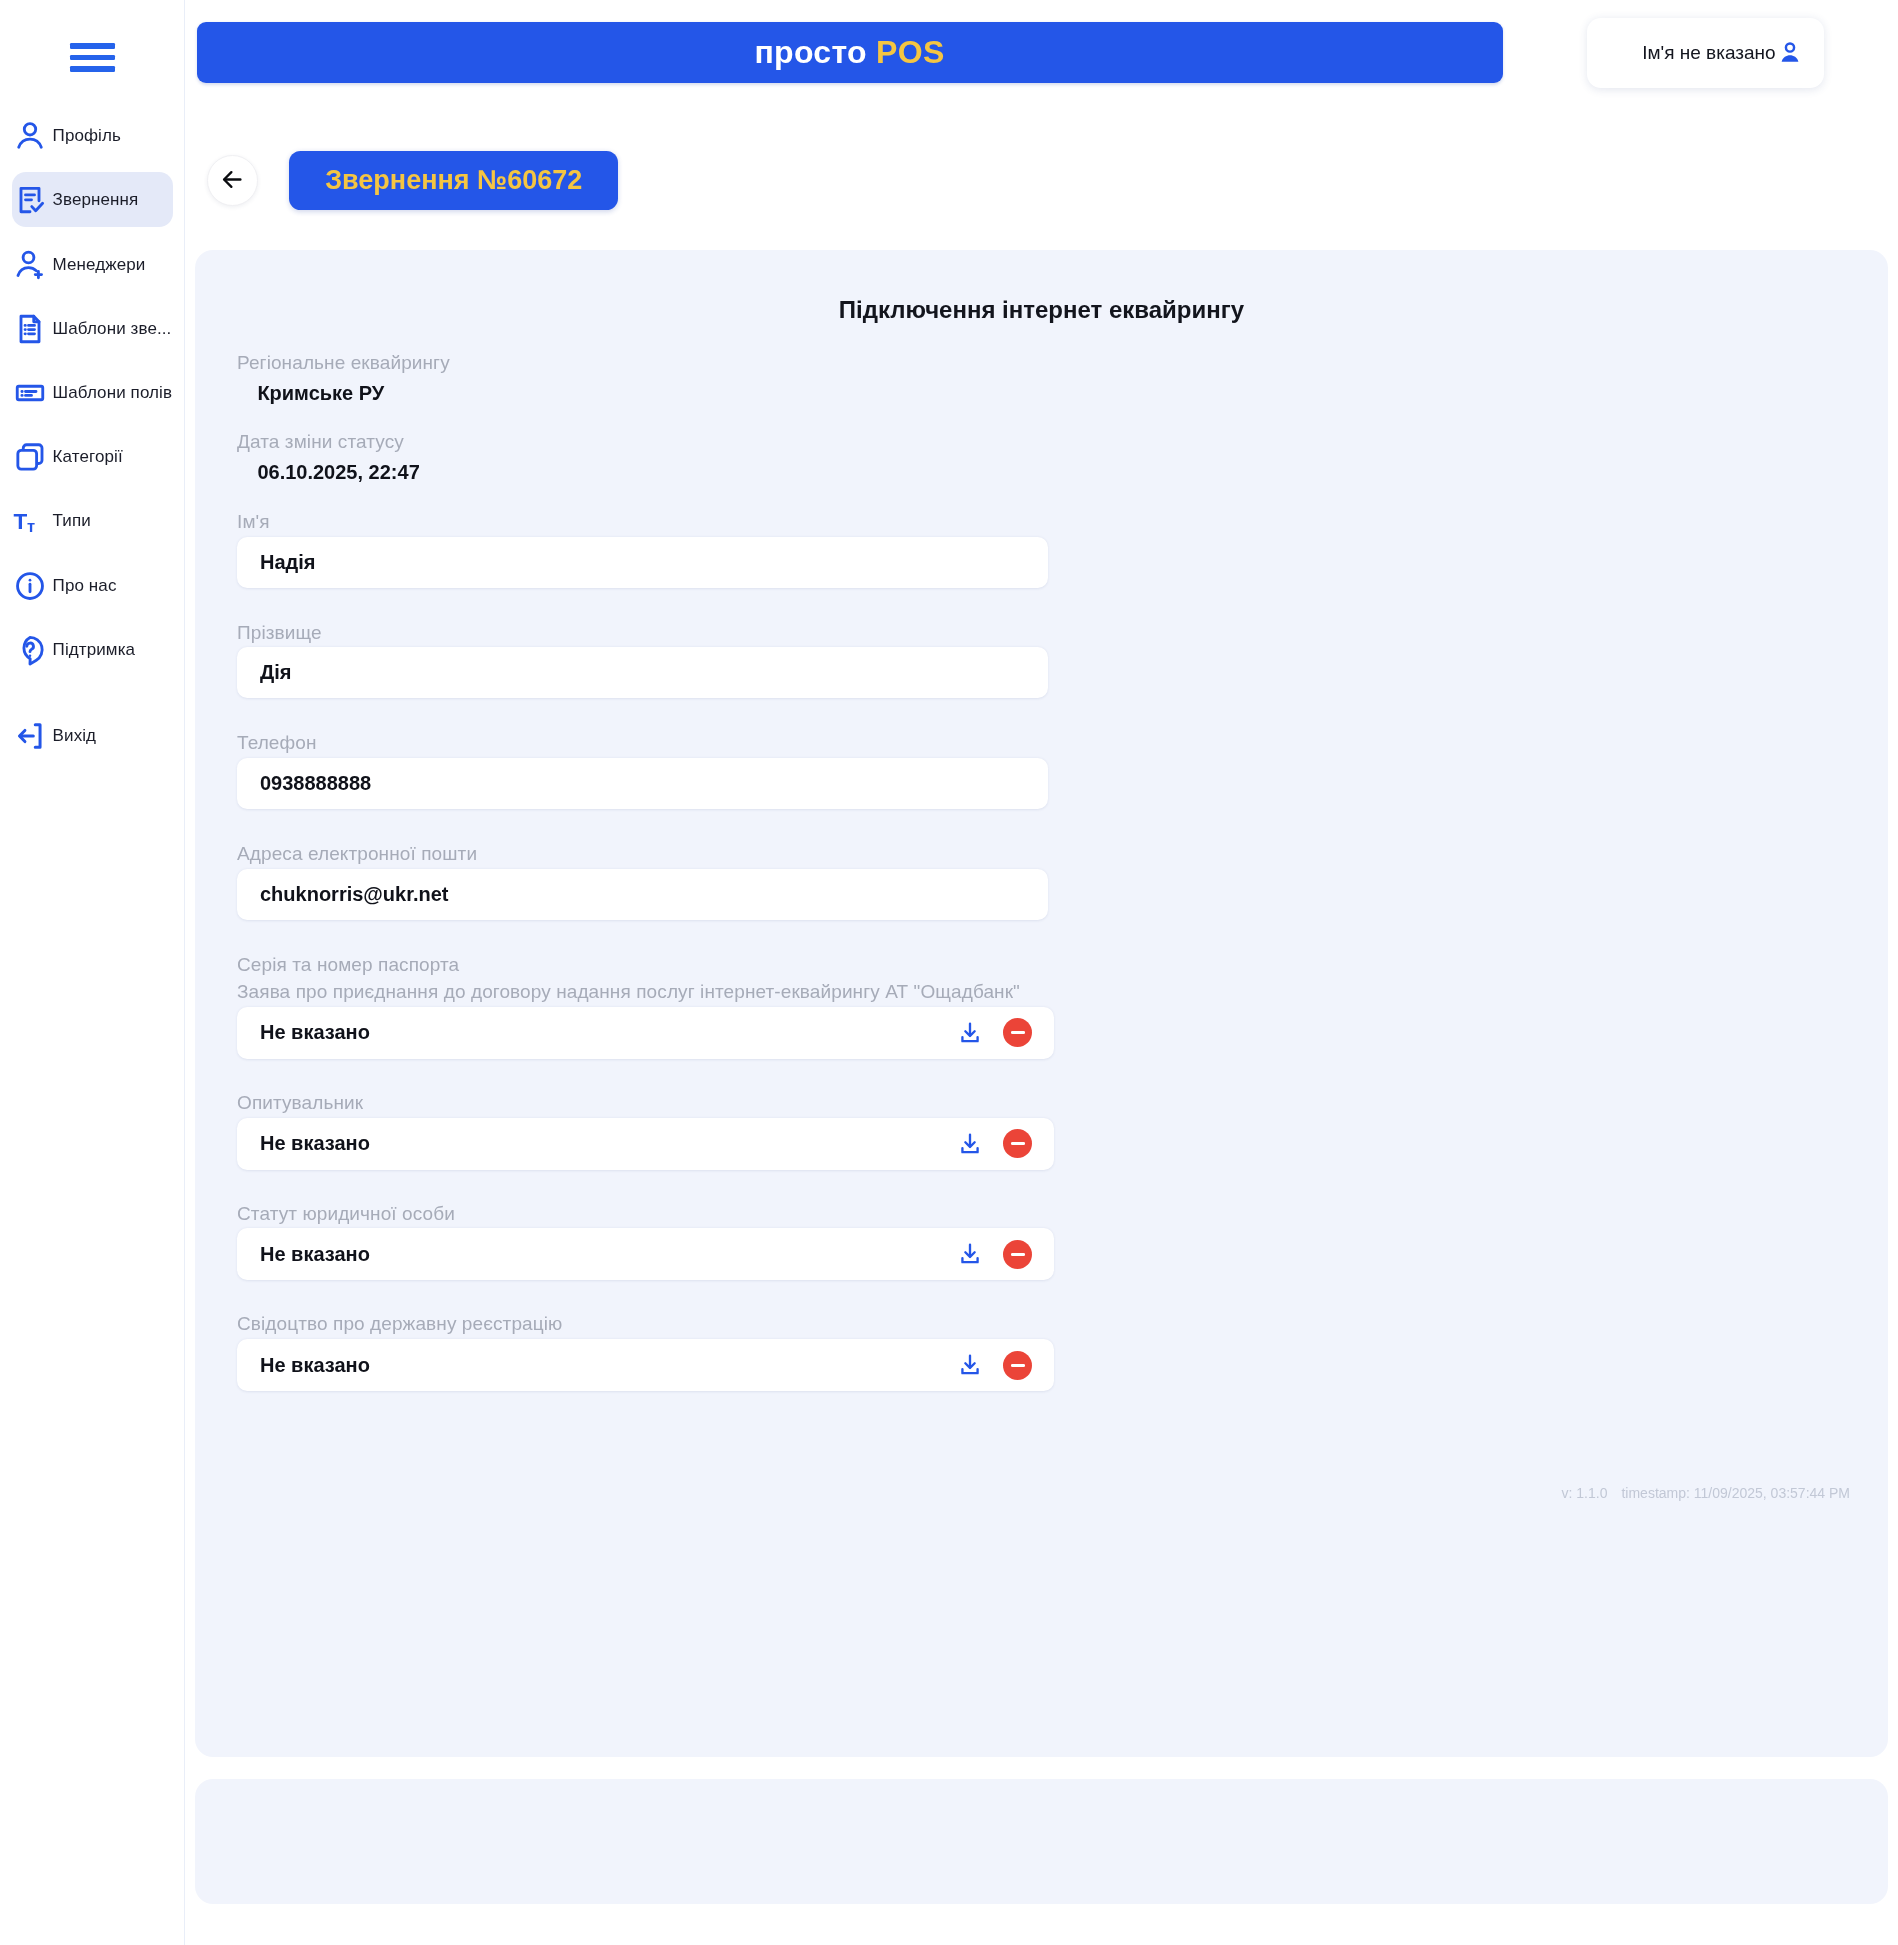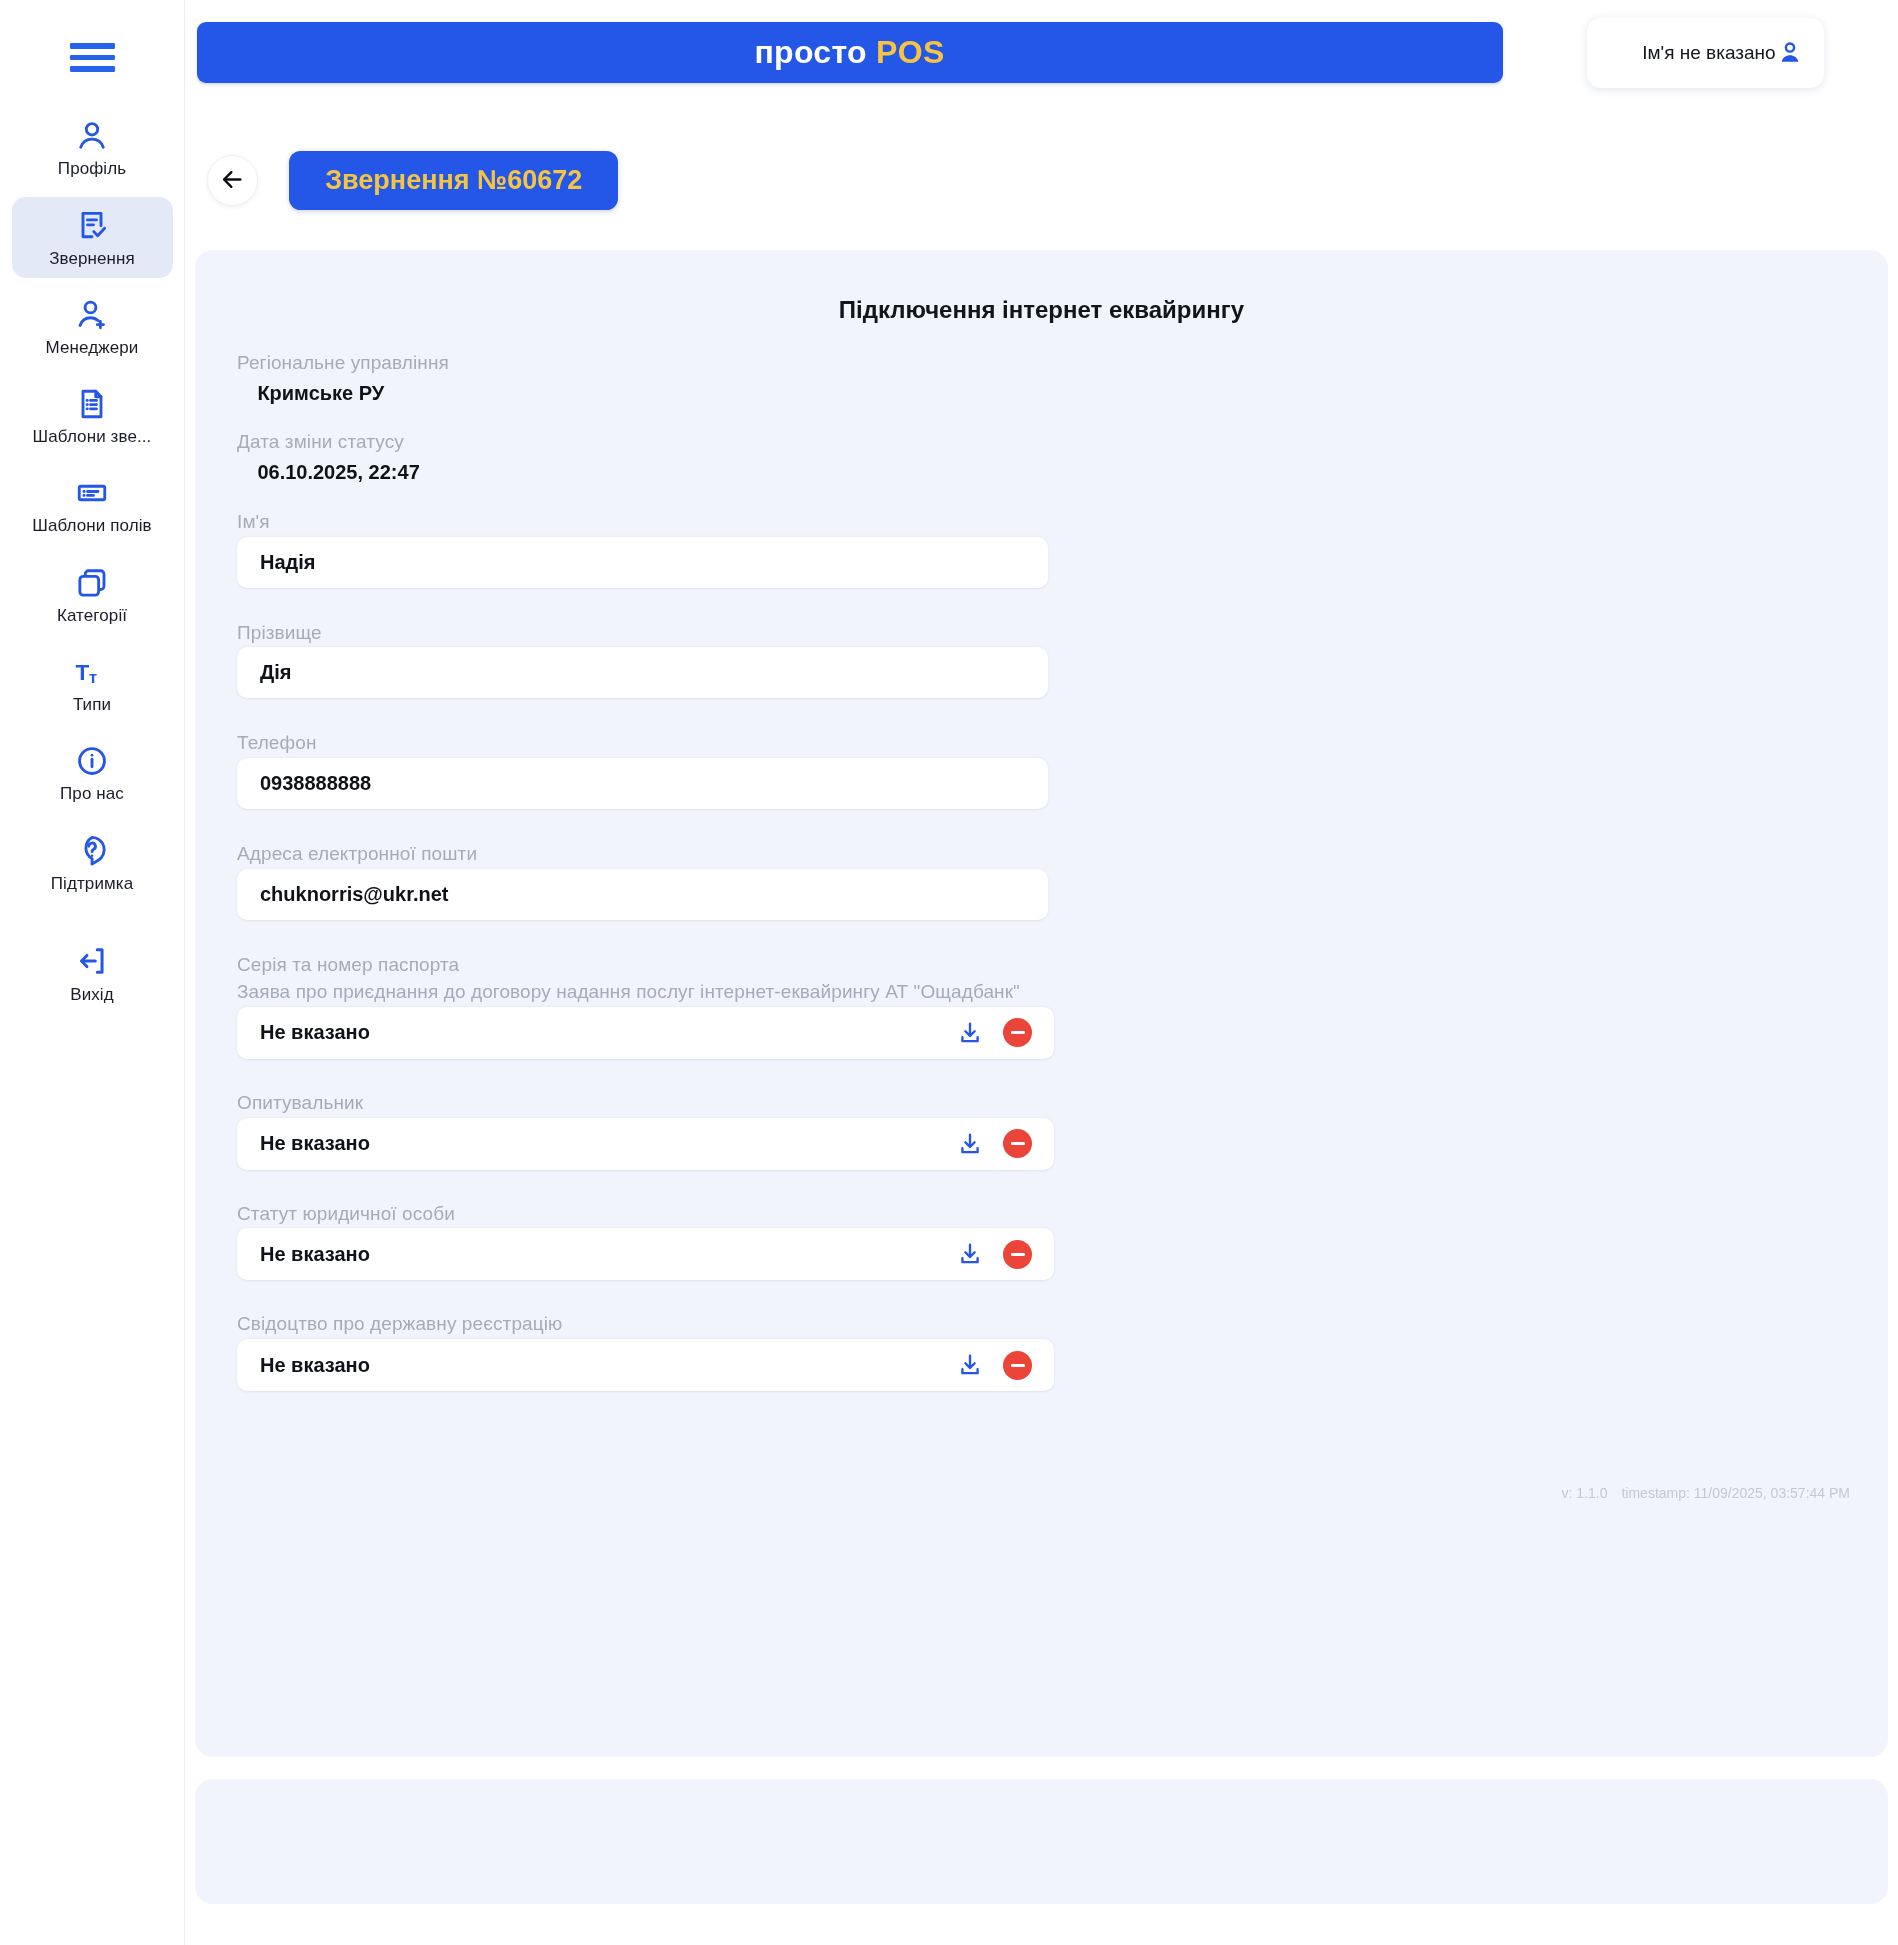--- a/index.html
+++ b/index.html
@@ -24,21 +24,21 @@
     margin-top: 43px; width: 45px; height: 29px;
     display: flex; flex-direction: column; justify-content: space-between;
     cursor: pointer;
   }
   .hamburger span { display:block; height: 5.7px; border-radius: 1.3px; background: #2563eb; width: 100%; }
 
   .nav { margin-top: 36px; width: 100%; display:flex; flex-direction: column; align-items:center; }
   .nav-item {
     width: 161px; padding: 10.2px 0 9px; margin-bottom: 9px;
     border-radius: 14px;
-    display: flex; flex-direction: column; align-items: center; gap: 5.1px;
+    display: flex; align-items: center; gap: 5.1px;
     cursor: pointer;
   }
   .nav-item.active { background: #e4e9f8; }
   .nav-item .ico { width: 36px; height: 36px; display:flex; align-items:center; justify-content:center; }
   .nav-item .ico svg { width: 36px; height: 36px; display:block; }
   .nav-label {
     font-size: 17px; color: #1b1d29; letter-spacing: 0.1px;
     font-weight: 500; white-space: nowrap;
   }
   .nav-sep { height: 21.7px; }
@@ -304,21 +304,21 @@
     </div>
     <div class="page-chip">Звернення №60672</div>
   </div>
 
   <div class="card">
     <div class="form-title">Підключення інтернет еквайрингу</div>
 
     <div class="form">
 
       <div class="field">
-        <div class="fld-label">Регіональне управління</div>
+        <div class="fld-label">Регіональне еквайрингу</div>
         <div class="static-val">Кримське РУ</div>
       </div>
 
       <div class="field">
         <div class="fld-label">Дата зміни статусу</div>
         <div class="static-val">06.10.2025, 22:47</div>
       </div>
 
       <div class="field">
         <div class="fld-label">Ім'я</div>

